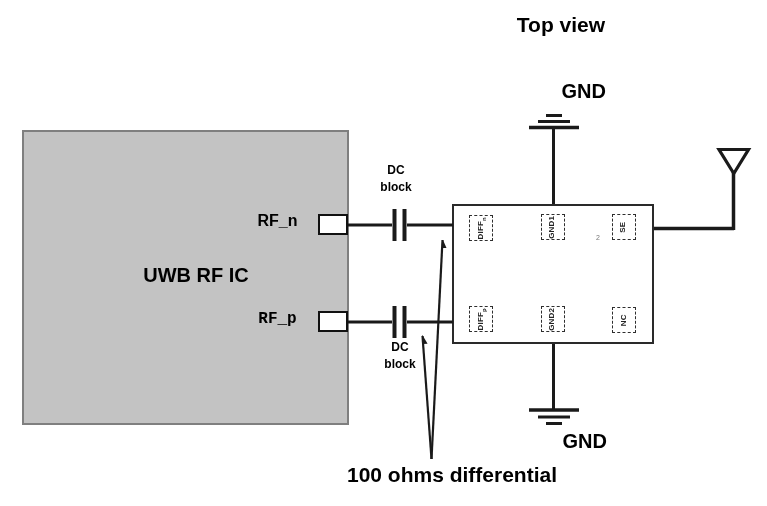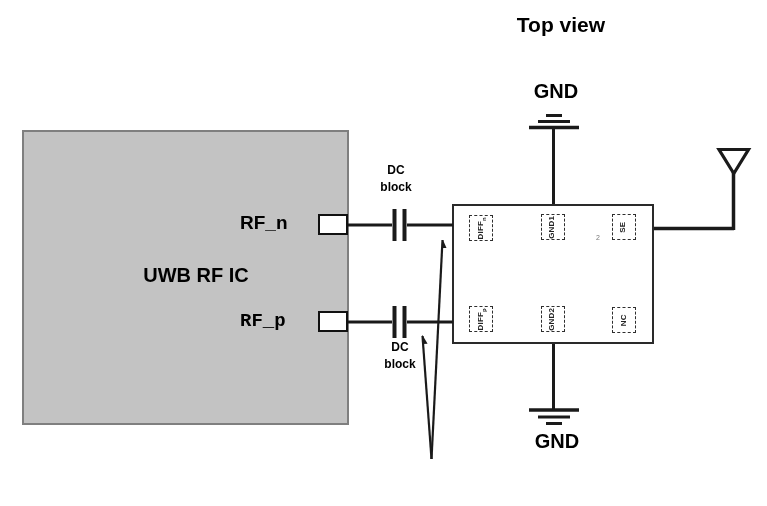--- a/index.html
+++ b/index.html
@@ -14,21 +14,21 @@
   .abs{position:absolute;}
   
   .bg{z-index:1;} #wiring{z-index:2;} .fg{z-index:3;}
 
   #title{left:455px; top:13px; width:212px; text-align:center; font-size:21px; font-weight:bold;}
 
   #ic-block{left:22px; top:130px; width:327px; height:295px;
     background:var(--ic-fill); border:2px solid var(--ic-border); box-sizing:border-box;}
   #ic-label{left:86px; top:264px; width:220px; text-align:center; font-size:20px; font-weight:bold;}
 
-  .port-label{width:75px; text-align:left; font-size:19px; font-weight:bold;}
+  .port-label{width:75px; text-align:center; font-size:16px; font-weight:bold;}
   #rfn-label{left:240px; top:212px;}
   #rfp-label{left:240px; top:310px;font-family:Liberation Mono, monospace;}
   .pin{width:30px; height:21px; background:var(--pad-fill); border:2px solid #111; box-sizing:border-box;}
   #rfn-pin{left:318px; top:214px;}
   #rfp-pin{left:318px; top:311px;}
 
   .dcblock{width:84px; text-align:center; font-size:12px; font-weight:bold; line-height:17px;}
   #dcblock-top{left:354px; top:162px;}
   #dcblock-bottom{left:358px; top:339px;}
 
@@ -36,21 +36,21 @@
     border:2px solid #2a2a2a; box-sizing:border-box;}
   .pad{position:absolute; width:24px; height:26px; border:1.6px dashed #2e2e2e;
     box-sizing:border-box; display:flex; align-items:center; justify-content:center;}
   .pad span{transform:rotate(-90deg); font-size:8px; font-weight:bold;
     white-space:nowrap; color:#222; letter-spacing:.2px;}
   .pad sub{font-size:6px;}
   #pad-diffn{left:469px; top:215px;} #pad-gnd1{left:541px; top:214px;} #pad-se{left:612px; top:214px;}
   #pad-diffp{left:469px; top:306px;} #pad-gnd2{left:541px; top:306px;} #pad-nc{left:612px; top:307px;}
   #marking{left:596px; top:234px; font-size:7px; color:#777; letter-spacing:1px;}
 
-  .gnd-label{width:100px; text-align:center; font-size:20px; font-weight:bold;}
+  .gnd-label{width:100px; text-align:right; font-size:20px; font-weight:bold;}
   #gnd-top-label{left:506px; top:80px;}
   #gnd-bottom-label{left:507px; top:430px;}
 
   #annotation{left:302px; top:463px; width:300px; text-align:center; font-size:21px; font-weight:bold;}
 
   svg{position:absolute; left:0; top:0;}
 </style>
 </head>
 <body>
 
@@ -142,14 +142,15 @@
     <span><b>GND2</b><sub></sub></span>
   </div>
   <div class="pad fg" id="pad-nc">
     <span><b>NC</b><sub></sub></span>
   </div>
   <div class="abs fg" id="marking">2</div>
 
   <div class="abs fg gnd-label" id="gnd-top-label">GND</div>
   <div class="abs fg gnd-label" id="gnd-bottom-label">GND</div>
 
+  <div class="abs fg" id="annotation">100 ohms differential</div>
 
 </div>
 
 </body></html>

